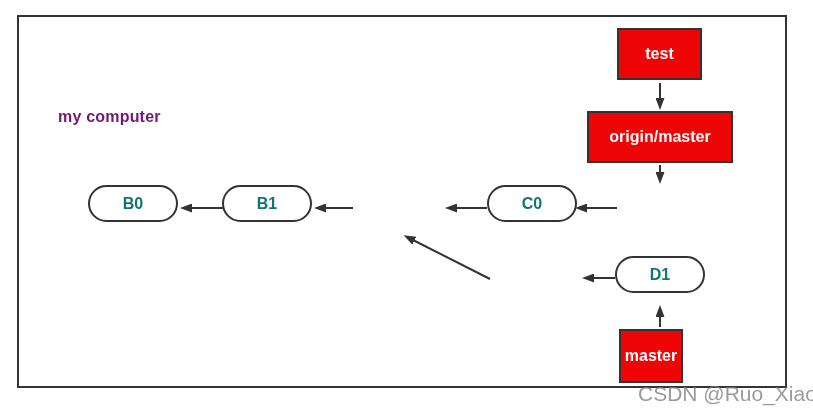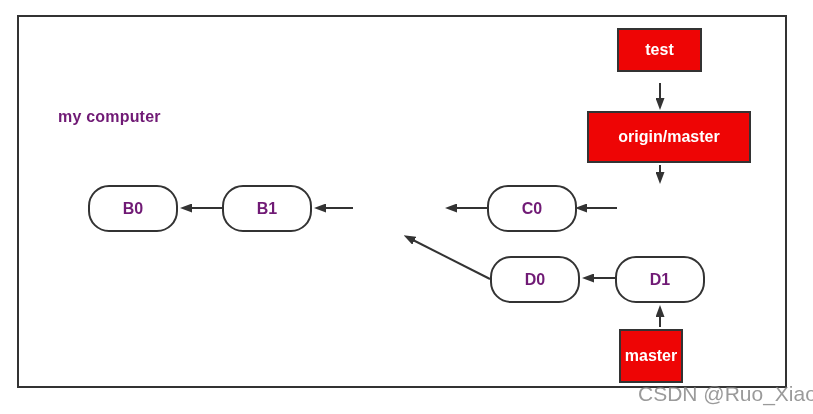--- a/index.html
+++ b/index.html
@@ -38,31 +38,31 @@
     position: absolute;
     left: 0;
     top: 0;
     width: 813px;
     height: 414px;
     pointer-events: none;
   }
   .commit-node {
     position: absolute;
     width: 90px;
-    height: 47px;
+    height: 37px;
     box-sizing: border-box;
     border: 2px solid #333333;
     border-radius: 21px;
     background: #ffffff;
     display: flex;
     align-items: center;
     justify-content: center;
     font-size: 16px;
     font-weight: bold;
-    color: #701a75;
+    color: #0f766e;
   }
   .branch-box {
     position: absolute;
     box-sizing: border-box;
     border: 2px solid #333333;
     background: #ee0505;
     display: flex;
     align-items: center;
     justify-content: center;
     font-size: 16px;
@@ -112,22 +112,21 @@
 
     <line x1="660" y1="165" x2="660" y2="178" stroke="#333333" stroke-width="2" marker-end="url(#arrowhead)"></line>
 
     <line x1="660" y1="327" x2="660" y2="311" stroke="#333333" stroke-width="2" marker-end="url(#arrowhead)"></line>
   </svg>
 
   <div class="commit-node" style="left:88px; top:185px;">B0</div>
   <div class="commit-node" style="left:222px; top:185px;">B1</div>
   <div class="commit-node" style="left:487px; top:185px;">C0</div>
 
-  <div class="commit-node" style="left:490px; top:256px;">D0</div>
   <div class="commit-node" style="left:615px; top:256px;">D1</div>
 
-  <div class="branch-box" style="left:617px; top:28px; width:85px; height:44px;">test</div>
-  <div class="branch-box" style="left:587px; top:111px; width:164px; height:52px;">origin/master</div>
+  <div class="branch-box" style="left:617px; top:28px; width:85px; height:52px;">test</div>
+  <div class="branch-box" style="left:587px; top:111px; width:146px; height:52px;">origin/master</div>
   <div class="branch-box" style="left:619px; top:329px; width:64px; height:54px;">master</div>
 
   <div class="watermark">CSDN @Ruo_Xiao</div>
 
 </div>
 
 </body></html>

